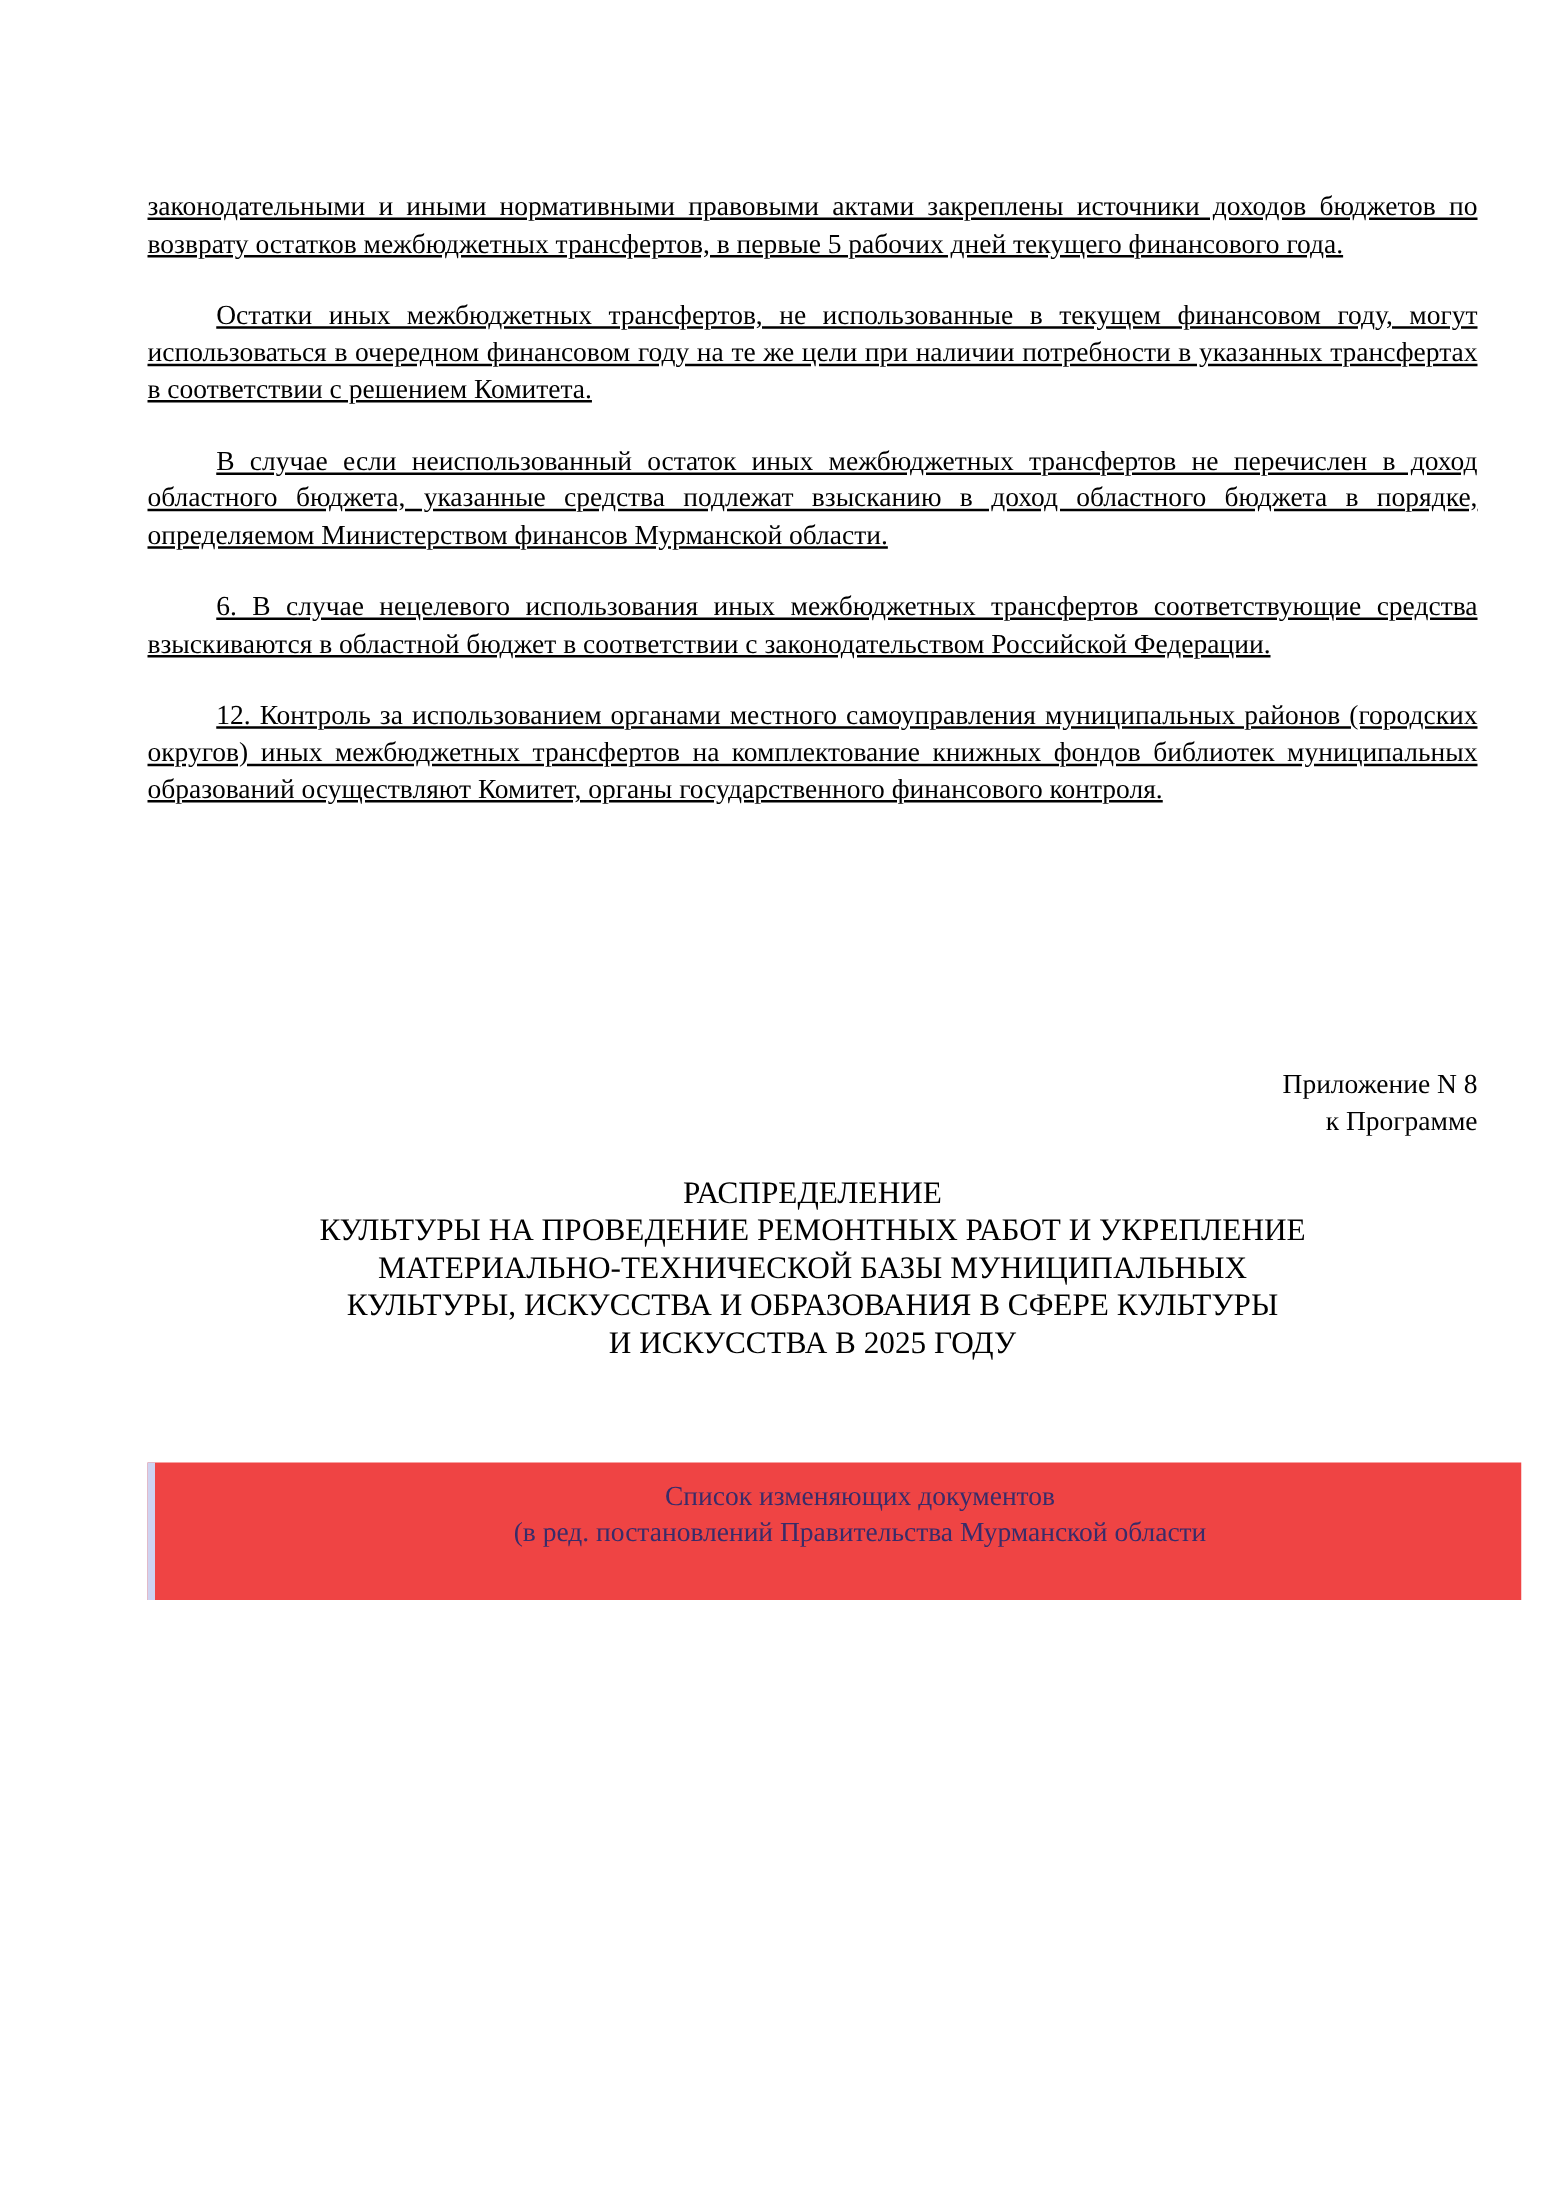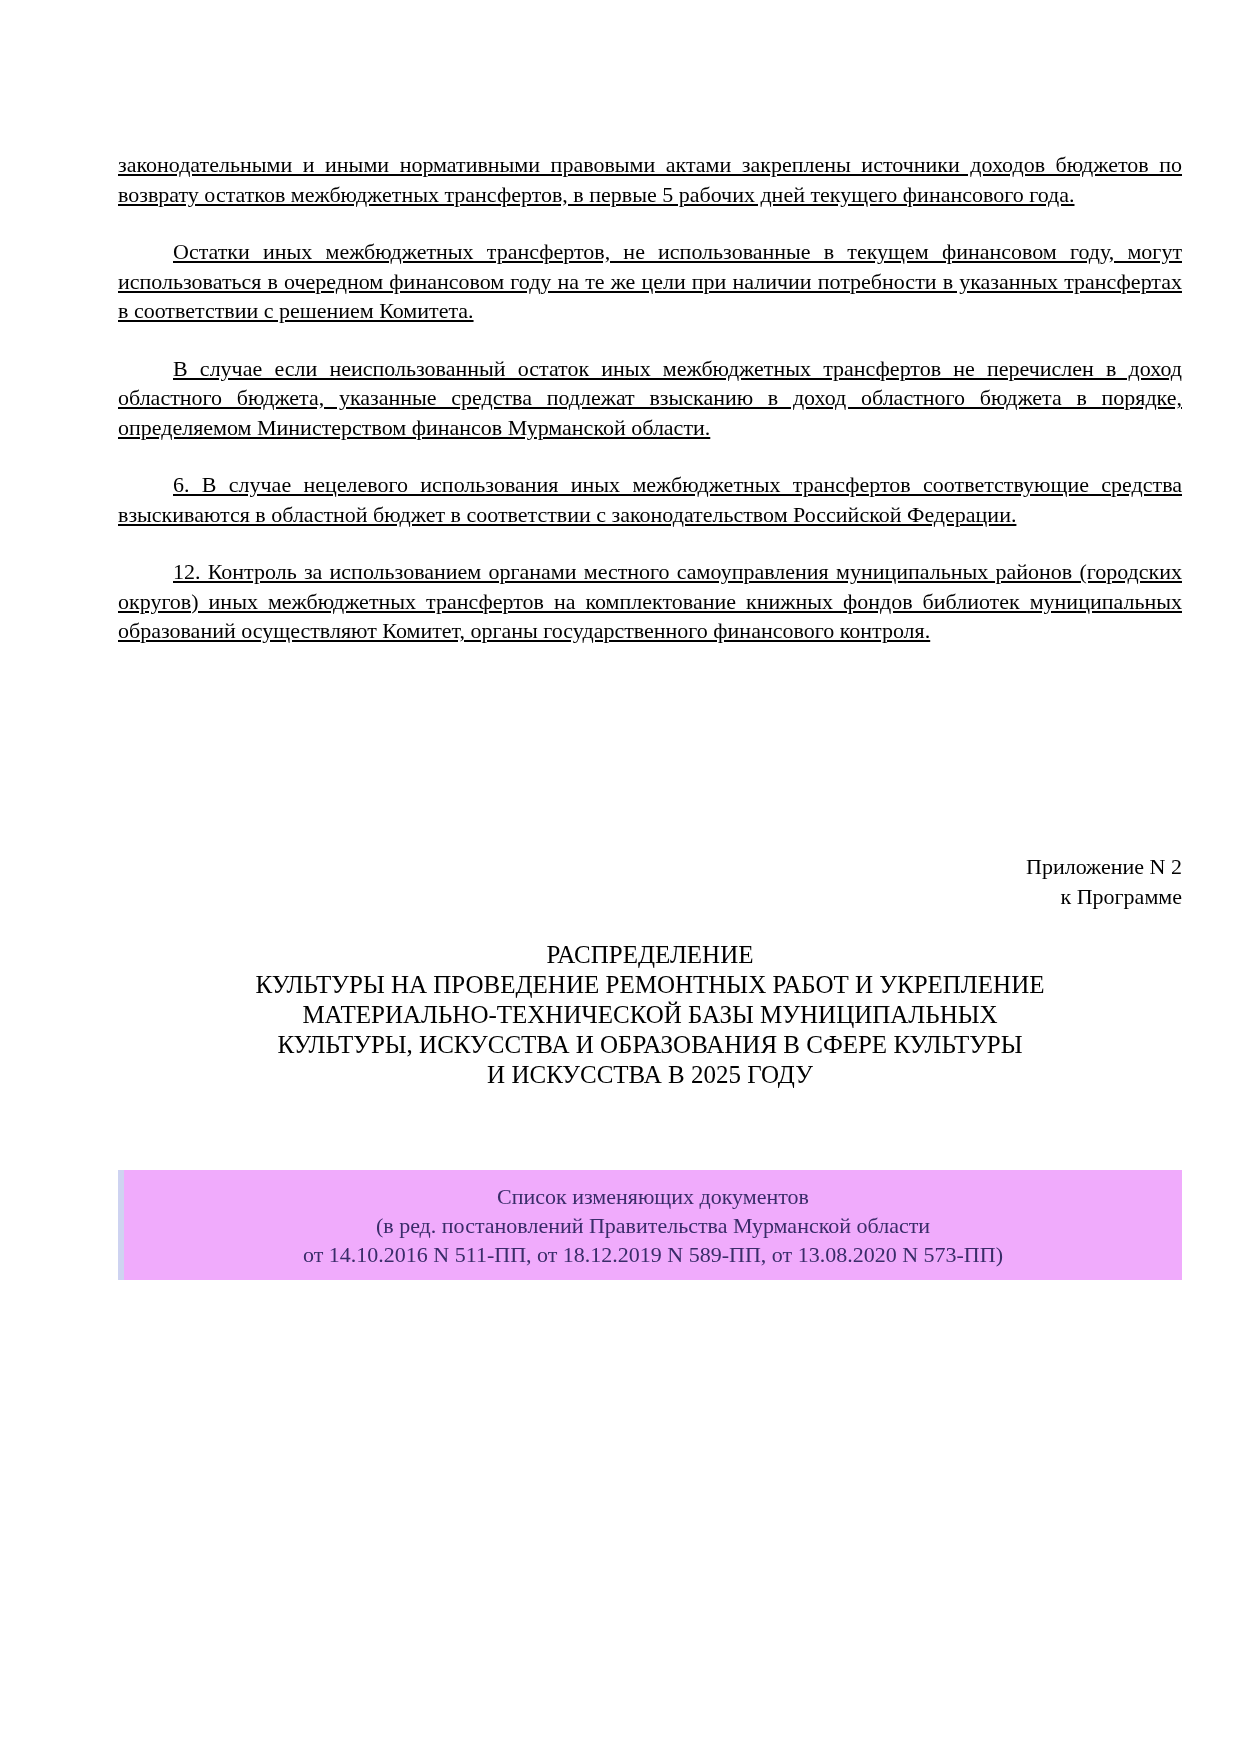--- a/index.html
+++ b/index.html
@@ -54,58 +54,58 @@
     }
     .doc-title div {
       white-space: nowrap;
     }
     .changes-box {
       position: absolute;
       left: 118px;
       top: 1170px;
       width: 1058px;
       height: 110px;
-      background: #f0abfc;
+      background: #ef4444;
       border-left: 6px solid #ced3f1;
       text-align: center;
       color: #392c69;
       font-size: 22px;
       line-height: 29px;
       box-sizing: content-box;
+      padding-left: 35px;
     }
     .changes-box .inner {
       padding-top: 12px;
     }
     .changes-box div.line {
       white-space: nowrap;
     }
   </style>
 </head>
 <body>
 
 <div class="page">
   <p class="para">законодательными и иными нормативными правовыми актами закреплены источники доходов бюджетов по возврату остатков межбюджетных трансфертов, в первые 5 рабочих дней текущего финансового года.</p>
   <p class="para indent">Остатки иных межбюджетных трансфертов, не использованные в текущем финансовом году, могут использоваться в очередном финансовом году на те же цели при наличии потребности в указанных трансфертах в соответствии с решением Комитета.</p>
   <p class="para indent">В случае если неиспользованный остаток иных межбюджетных трансфертов не перечислен в доход областного бюджета, указанные средства подлежат взысканию в доход областного бюджета в порядке, определяемом Министерством финансов Мурманской области.</p>
   <p class="para indent">6. В случае нецелевого использования иных межбюджетных трансфертов соответствующие средства взыскиваются в областной бюджет в соответствии с законодательством Российской Федерации.</p>
   <p class="para indent">12. Контроль за использованием органами местного самоуправления муниципальных районов (городских округов) иных межбюджетных трансфертов на комплектование книжных фондов библиотек муниципальных образований осуществляют Комитет, органы государственного финансового контроля.</p>
 </div>
 
 <div class="appendix-ref">
-  <div>Приложение N 2</div>
+  <div>Приложение N 8</div>
   <div>к Программе</div>
 </div>
 
 <div class="doc-title">
   <div>РАСПРЕДЕЛЕНИЕ</div>
   <div>КУЛЬТУРЫ НА ПРОВЕДЕНИЕ РЕМОНТНЫХ РАБОТ И УКРЕПЛЕНИЕ</div>
   <div>МАТЕРИАЛЬНО-ТЕХНИЧЕСКОЙ БАЗЫ МУНИЦИПАЛЬНЫХ</div>
   <div>КУЛЬТУРЫ, ИСКУССТВА И ОБРАЗОВАНИЯ В СФЕРЕ КУЛЬТУРЫ</div>
   <div>И ИСКУССТВА В 2025 ГОДУ</div>
 </div>
 
 <div class="changes-box">
   <div class="inner">
     <div class="line">Список изменяющих документов</div>
     <div class="line">(в ред. постановлений Правительства Мурманской области</div>
-    <div class="line">от 14.10.2016 N 511-ПП, от 18.12.2019 N 589-ПП, от 13.08.2020 N 573-ПП)</div>
   </div>
 </div>
 
 </body></html>

